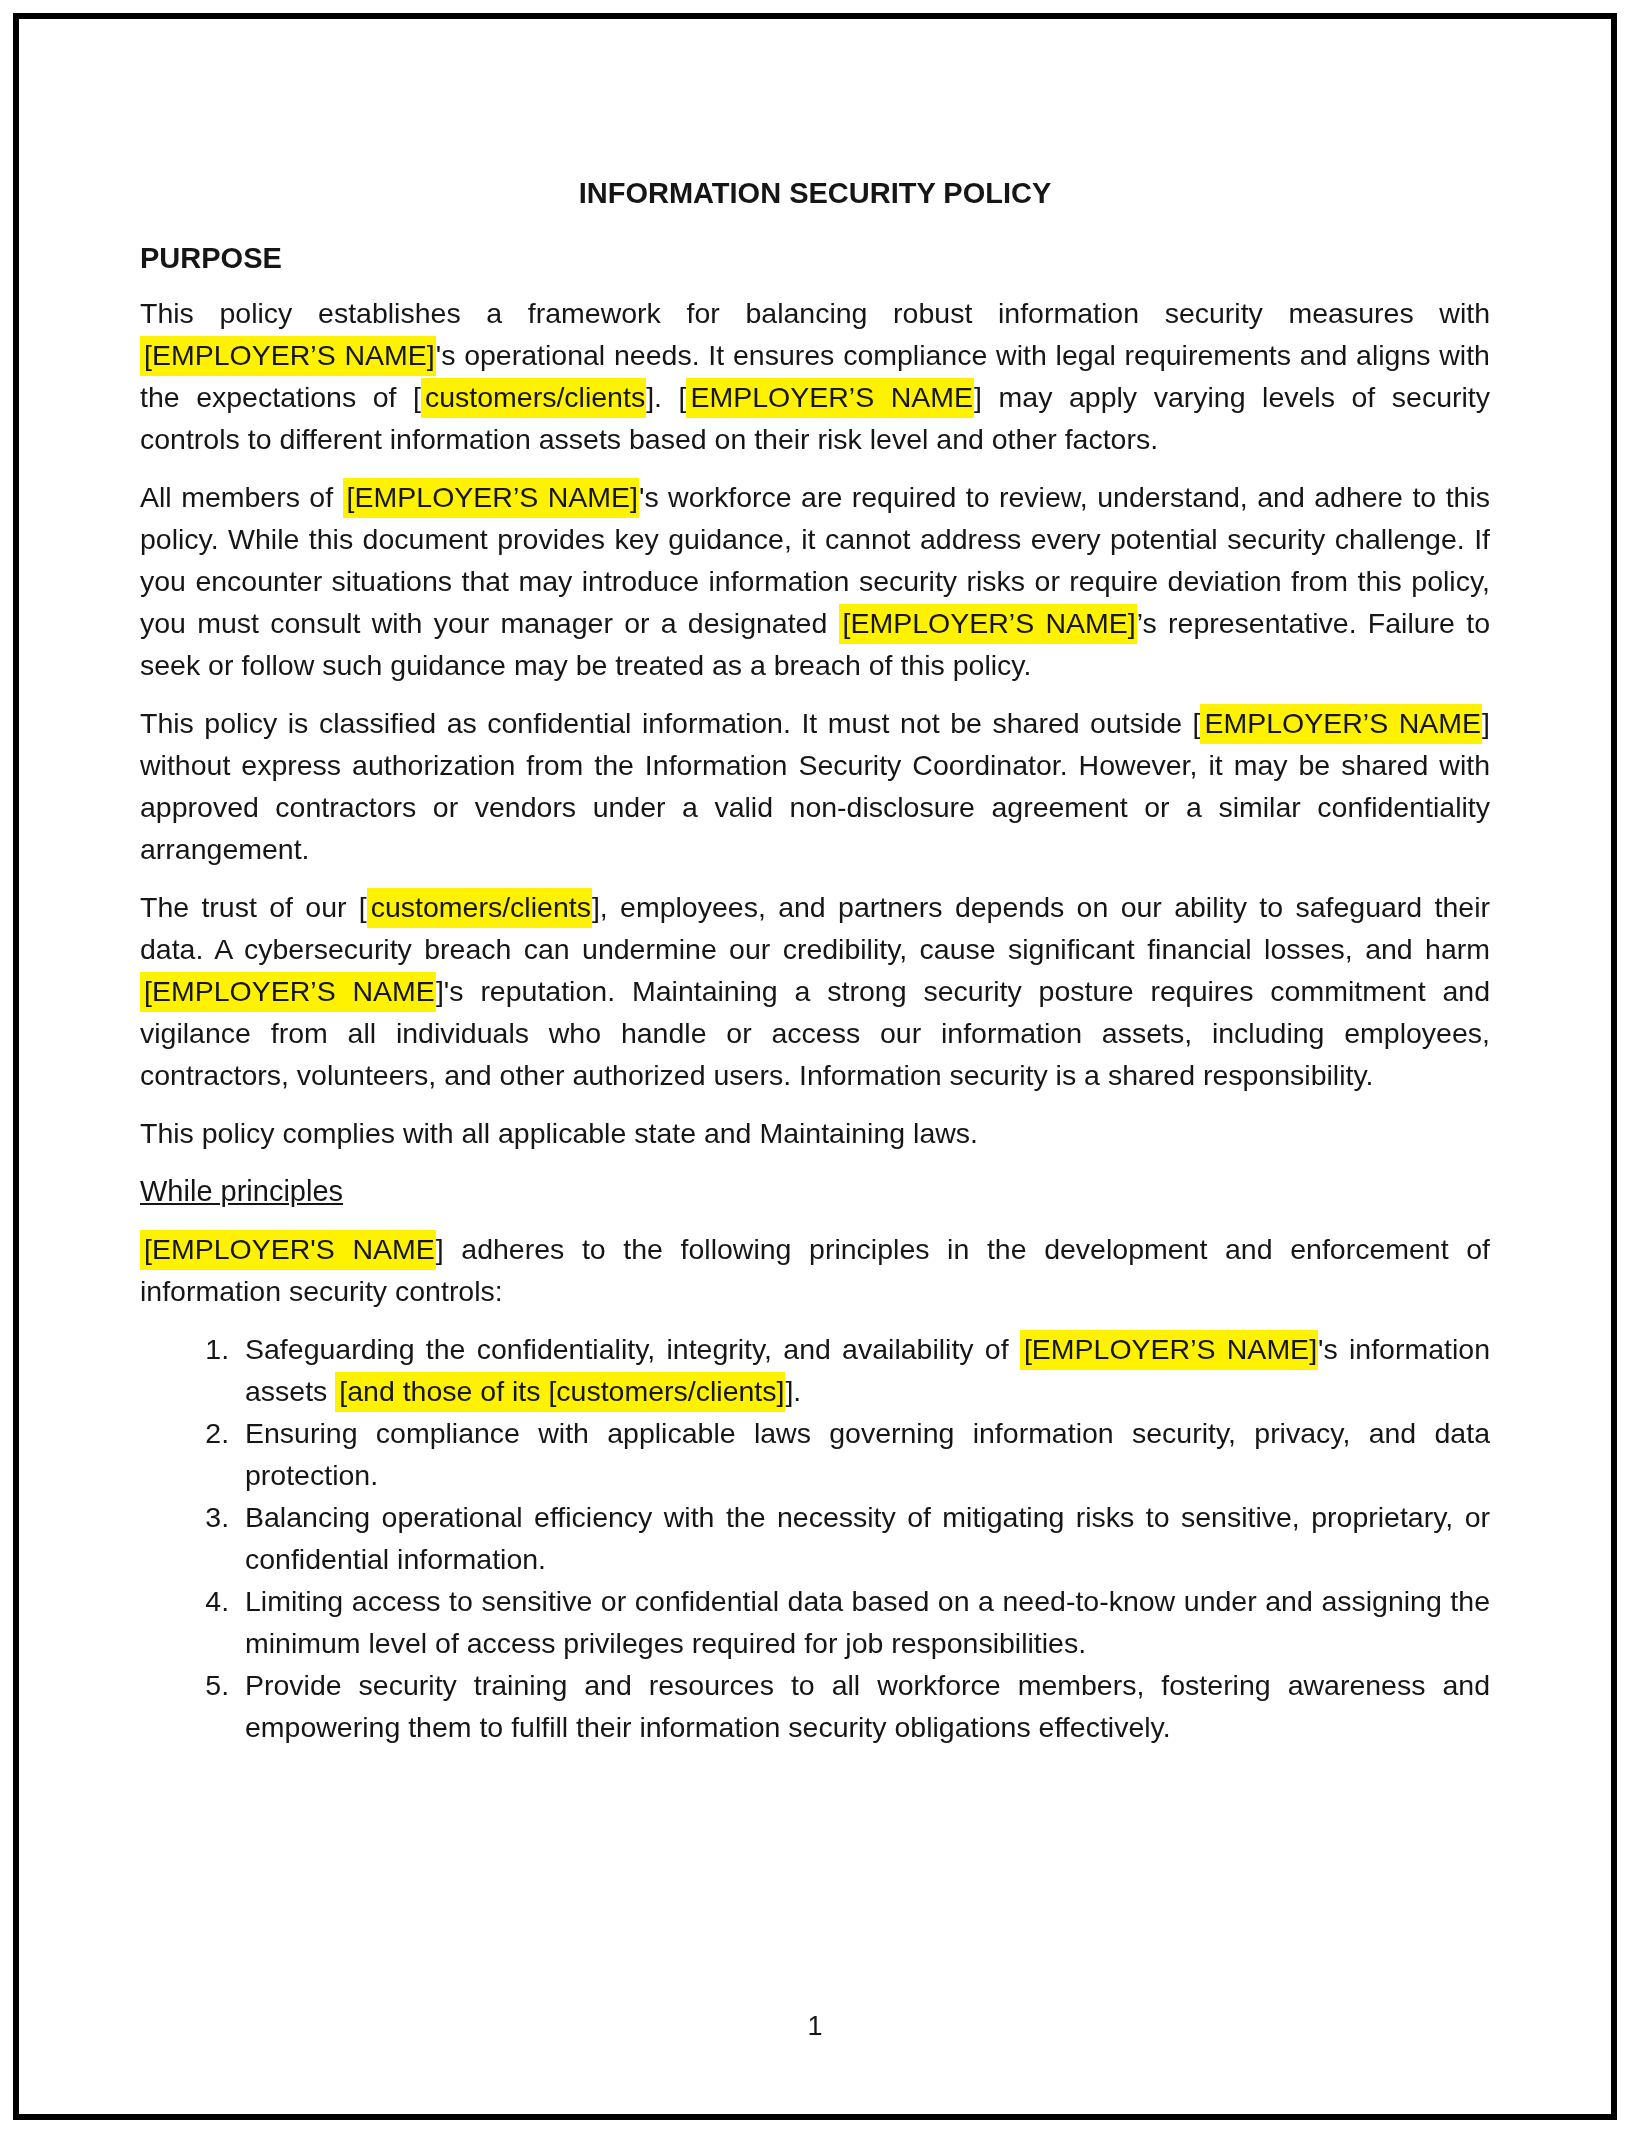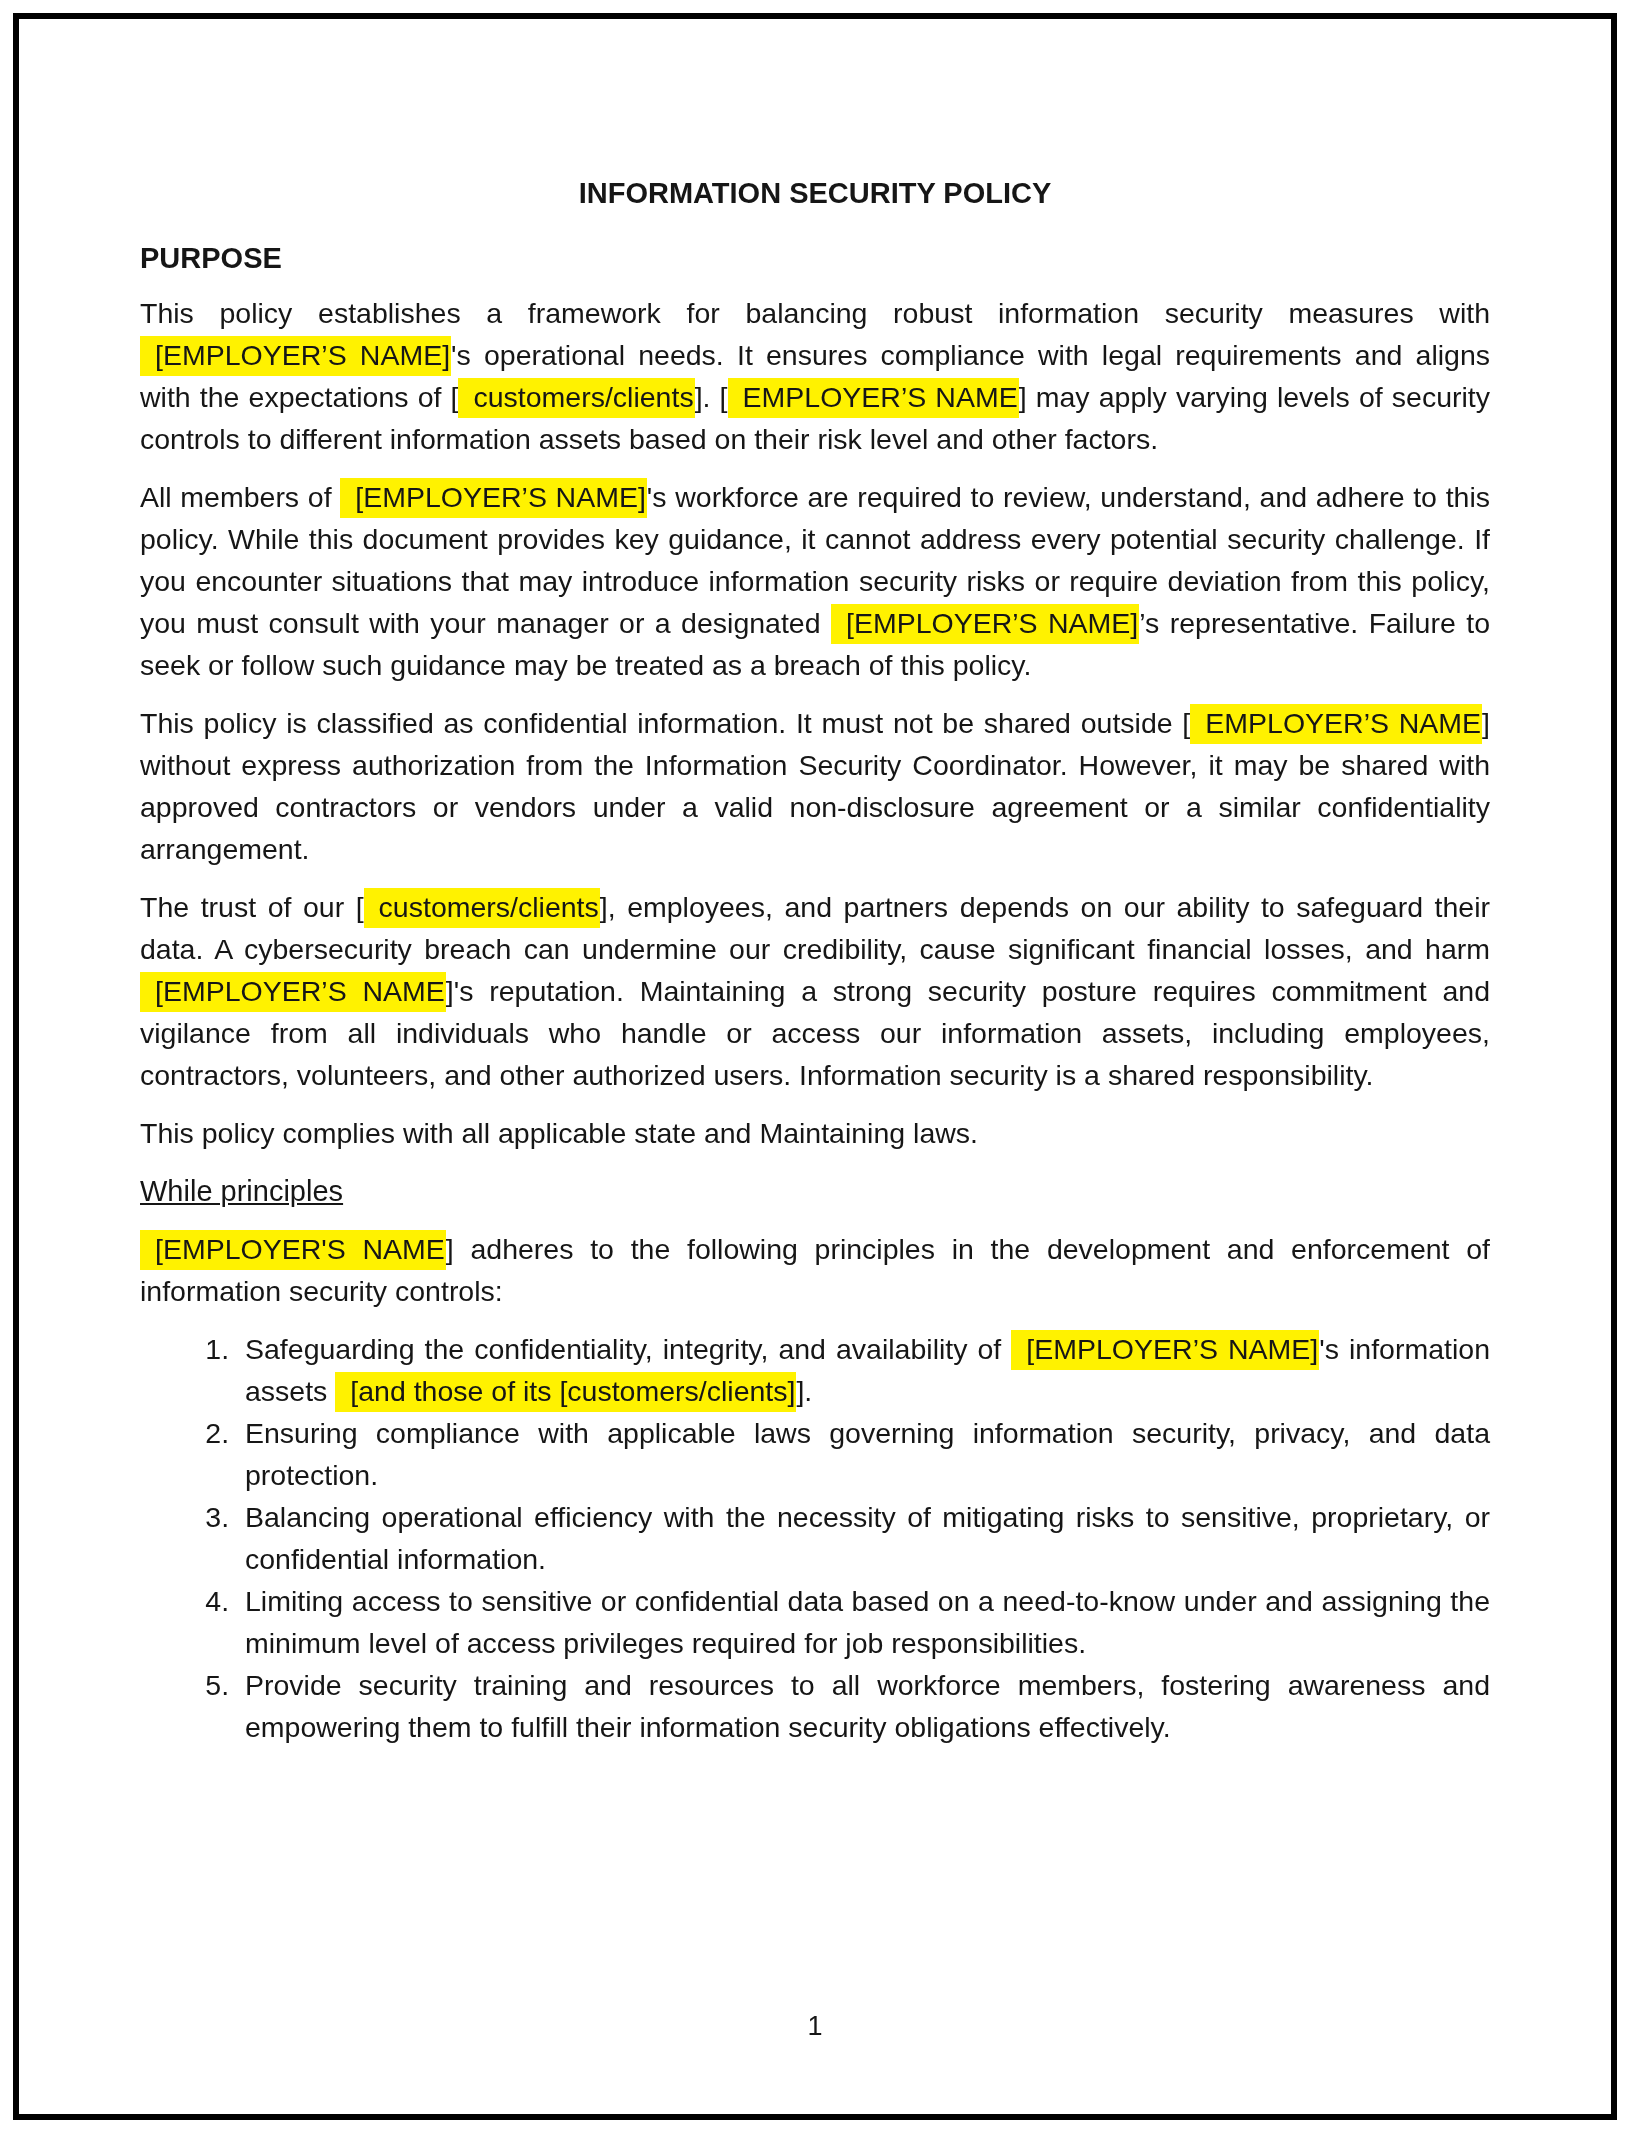--- a/index.html
+++ b/index.html
@@ -56,21 +56,21 @@
   ol.num-list li {
     font-size: 28.5px;
     line-height: 42px;
     text-align: justify;
     padding-left: 8px;
     margin-left: 21px;
   }
   mark.hl {
     background: var(--hl-color, #FFF200);
     color: inherit;
-    padding: 3px 1px 5px 15px;
+    padding: 3px 1px 5px 4px;
   }
   .page-number {
     position: absolute;
     bottom: 92px;
     left: 0;
     width: 100%;
     text-align: center;
     font-size: 27px;
     line-height: 30px;
   }

